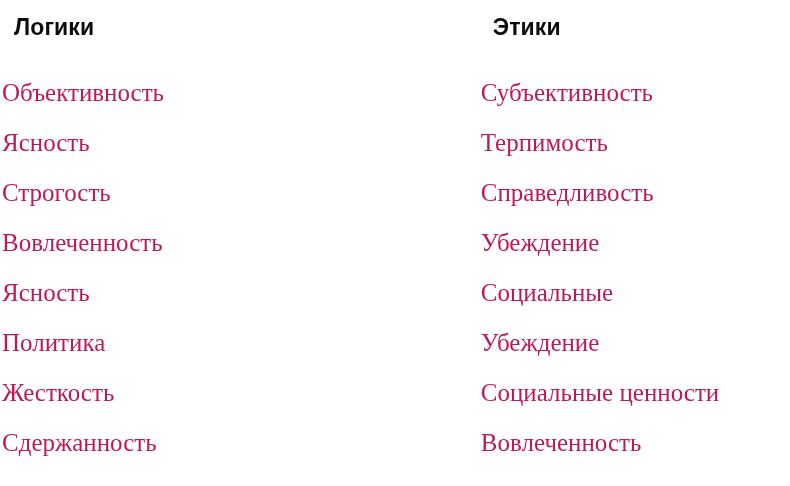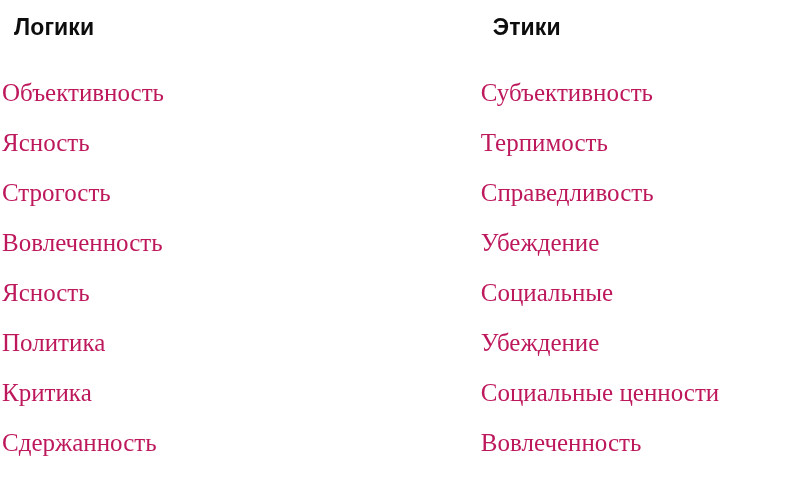--- a/index.html
+++ b/index.html
@@ -65,21 +65,21 @@
   <div class="columns">
 
     <div class="column left">
       <div class="col-heading">Логики</div>
       <div class="item">Объективность</div>
       <div class="item">Ясность</div>
       <div class="item">Строгость</div>
       <div class="item">Вовлеченность</div>
       <div class="item">Ясность</div>
       <div class="item">Политика</div>
-      <div class="item">Критика</div>
+      <div class="item">Жесткость</div>
       <div class="item">Сдержанность</div>
     </div>
 
     <div class="column right">
       <div class="col-heading">Этики</div>
       <div class="item">Субъективность</div>
       <div class="item">Терпимость</div>
       <div class="item">Справедливость</div>
       <div class="item">Убеждение</div>
       <div class="item">Социальные</div>

